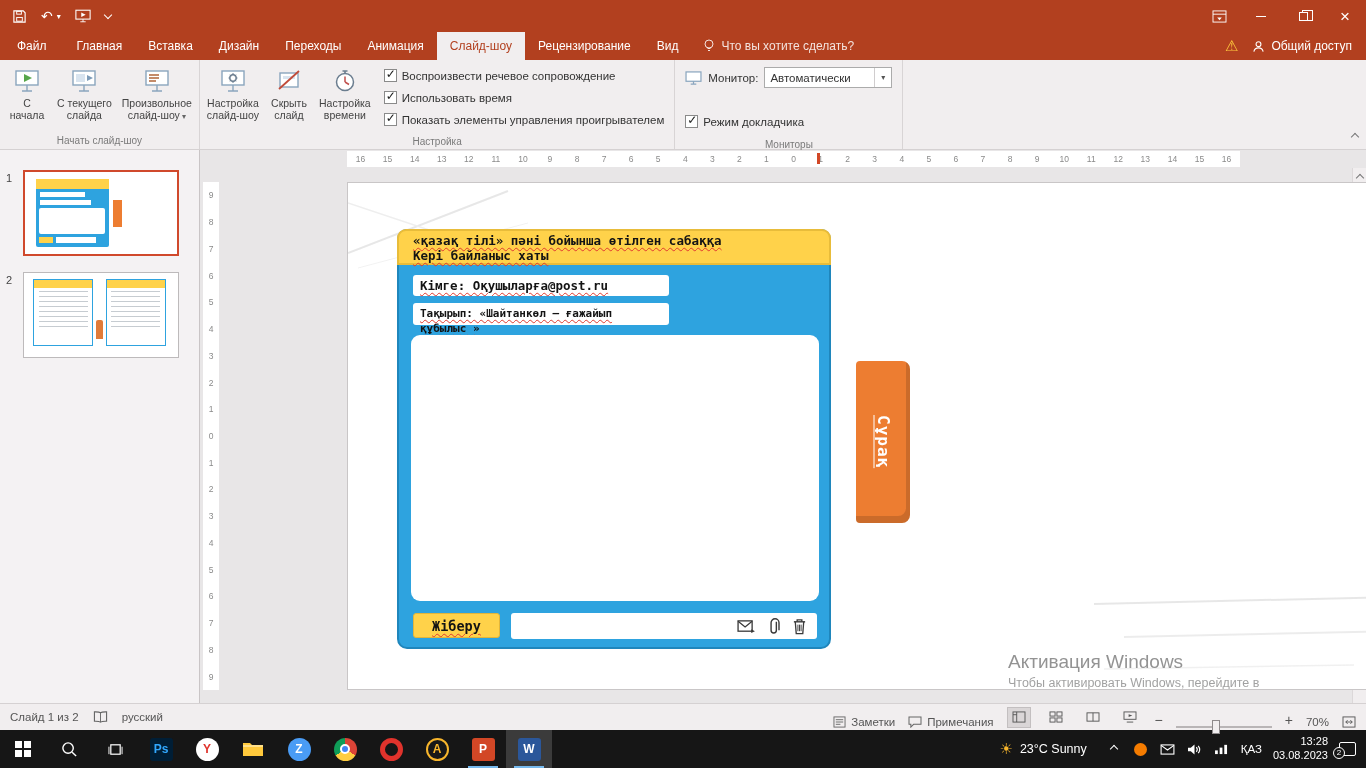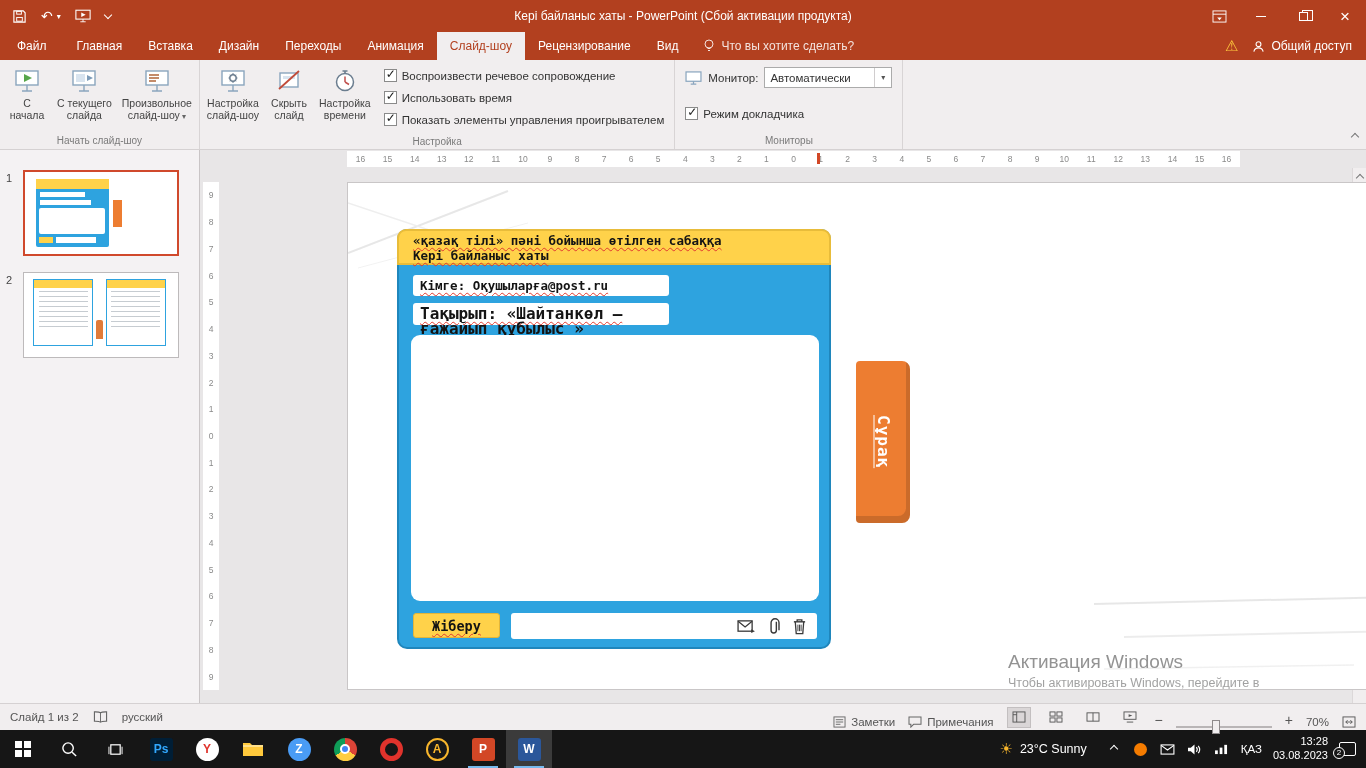--- a/index.html
+++ b/index.html
@@ -35,21 +35,21 @@
   .rgroup-label { height:16px; font-size:10px; color:#7A7A7A; text-align:center; line-height:15px; }
   .rbtn { min-width:50px; padding:4px 5px 0 5px; height:72px; display:flex; flex-direction:column; align-items:center; }
   .ricon { height:32px; display:flex; align-items:center; }
   .rtext { font-size:10.5px; color:#444; text-align:center; line-height:1.18; }
   .rtext .lbl { white-space:pre-line; }
   .dd { font-size:8px; color:#666; margin-left:2px; }
   .chk-col { display:flex; flex-direction:column; justify-content:flex-start; padding:5px 8px; gap:3px; }
   .chk { display:flex; align-items:center; gap:5px; height:19px; font-size:11.5px; color:#333; }
   .cbox { width:13px; height:13px; background:#fff; border:1px solid #8A8A8A; position:relative; flex:0 0 auto; }
   .tick { position:absolute; left:1px; top:-3px; font-size:12px; color:#222; }
-  .mon-col { display:flex; flex-direction:column; padding:6px 8px; gap:16px; }
+  .mon-col { display:flex; flex-direction:column; padding:6px 8px; gap:24px; }
   .mon-row { display:flex; align-items:center; gap:6px; font-size:11.5px; color:#333; }
   .select { width:128px; height:21px; background:#fff; border:1px solid #ABABAB; display:flex; align-items:center; font-size:11.5px; color:#333; padding-left:5px; }
   .sel-arrow { margin-left:auto; width:17px; align-self:stretch; border-left:1px solid #D0CDCE; display:flex; align-items:center; justify-content:center; font-size:8px; color:#555; }
   .ribbon-collapse { position:absolute; right:8px; bottom:6px; }
   .chev { display:inline-block; width:6px; height:6px; border-left:1.5px solid #777; border-top:1.5px solid #777; }
   .chev.up { transform:rotate(45deg); }
   .chev.down { transform:rotate(225deg); }
   .chev.white { border-color:#fff; }
 
   
@@ -89,21 +89,21 @@
   .slide { position:absolute; left:125px; top:14px; width:1058px; height:508px; background:#fff; border:1px solid #C9C6C7; overflow:hidden; }
   .vscroll { width:14px; background:#F1EEEF; border-left:1px solid #DCD8D9; display:flex; flex-direction:column; align-items:center; padding-top:3px; }
   .vthumb { width:8px; height:110px; background:#CDCACB; border-radius:4px; margin-top:6px; }
 
   
   .kz { font-family:"DejaVu Sans Mono", monospace; font-weight:bold; color:#141414; }
   .sp { text-decoration:underline; text-decoration-style:wavy; text-decoration-color:#E03A2F; text-decoration-thickness:1px; text-underline-offset:2px; }
   .form { position:absolute; left:49px; top:46px; width:434px; height:420px; background:#2EA3DF; border:2px solid #1F86BC; border-radius:10px; }
   .form-header { position:absolute; left:-2px; top:-2px; width:434px; height:36px; background:#FFD24A; border:2px solid #E8BC3A; border-radius:9px 9px 0 0; padding:2px 14px; font-size:12.5px; line-height:15px; }
   .to-field { position:absolute; left:14px; top:44px; width:256px; height:21px; background:#fff; border-radius:3px; padding:3px 7px; font-size:12.5px; }
-  .subject-field { position:absolute; left:14px; top:72px; width:256px; height:22px; background:#fff; border-radius:3px; padding:3px 7px; font-size:16px; line-height:15px; }
+  .subject-field { position:absolute; left:14px; top:72px; width:256px; height:22px; background:#fff; border-radius:3px; padding:3px 7px; font-size:11px; line-height:15px; }
   .body-field { position:absolute; left:12px; top:104px; width:408px; height:266px; background:#fff; border-radius:9px; }
   .send-btn { position:absolute; left:14px; top:382px; width:87px; height:25px; background:#FFD24A; border:1px solid #E2B53A; border-radius:3px; display:flex; align-items:center; justify-content:center; font-size:13.5px; }
   .attach-bar { position:absolute; left:112px; top:382px; width:306px; height:26px; background:#fff; border-radius:3px; display:flex; align-items:center; justify-content:flex-end; gap:12px; padding:0 10px; }
   .side-tab { position:absolute; left:508px; top:178px; width:54px; height:162px; background:#ED7D31; border-radius:4px 8px 8px 4px; box-shadow:inset -4px -7px 0 rgba(0,0,0,.14); display:flex; align-items:center; justify-content:center; }
   .side-tab span { writing-mode:vertical-rl; font-family:"DejaVu Sans Mono", monospace; font-weight:bold; font-size:16px; color:#fff; text-decoration:underline; letter-spacing:1px; }
   .wm { position:absolute; left:660px; top:468px; color:rgba(120,120,120,.8); }
   .wm-title { font-size:19px; }
   .wm-line { font-size:12.5px; color:rgba(130,130,130,.75); margin-top:3px; }
   .deco { position:absolute; opacity:.8; }
 
@@ -132,21 +132,20 @@
   .badge { position:absolute; left:-7px; bottom:-4px; background:#161616; border:1px solid #fff; color:#fff; border-radius:50%; width:12px; height:12px; font-size:8px; line-height:10px; text-align:center; }
   .winlogo { display:grid; grid-template-columns:7px 7px; grid-template-rows:7px 7px; gap:1.5px; }
   .winlogo i { background:#fff; }
 </style>
 </head>
 <body>
 
 <div class="screen">
 
   <div class="titlebar">
-    <div class="title-text">Кері байланыс хаты - PowerPoint (Сбой активации продукта)</div>
     <div class="qat">
       <span class="qat-item">
         <svg width="15" height="15" viewBox="0 0 16 16">
             <path d="M2 2h10l2 2v10H2z" fill="none" stroke="#fff" stroke-width="1.2"></path>
             <rect x="5" y="9" width="6" height="4" fill="none" stroke="#fff"></rect>
             <rect x="5" y="2.5" width="5" height="3" fill="none" stroke="#fff"></rect>
           </svg>
       </span>
       <span class="qat-item">
           <span style="font-size:14px;">↶</span>

